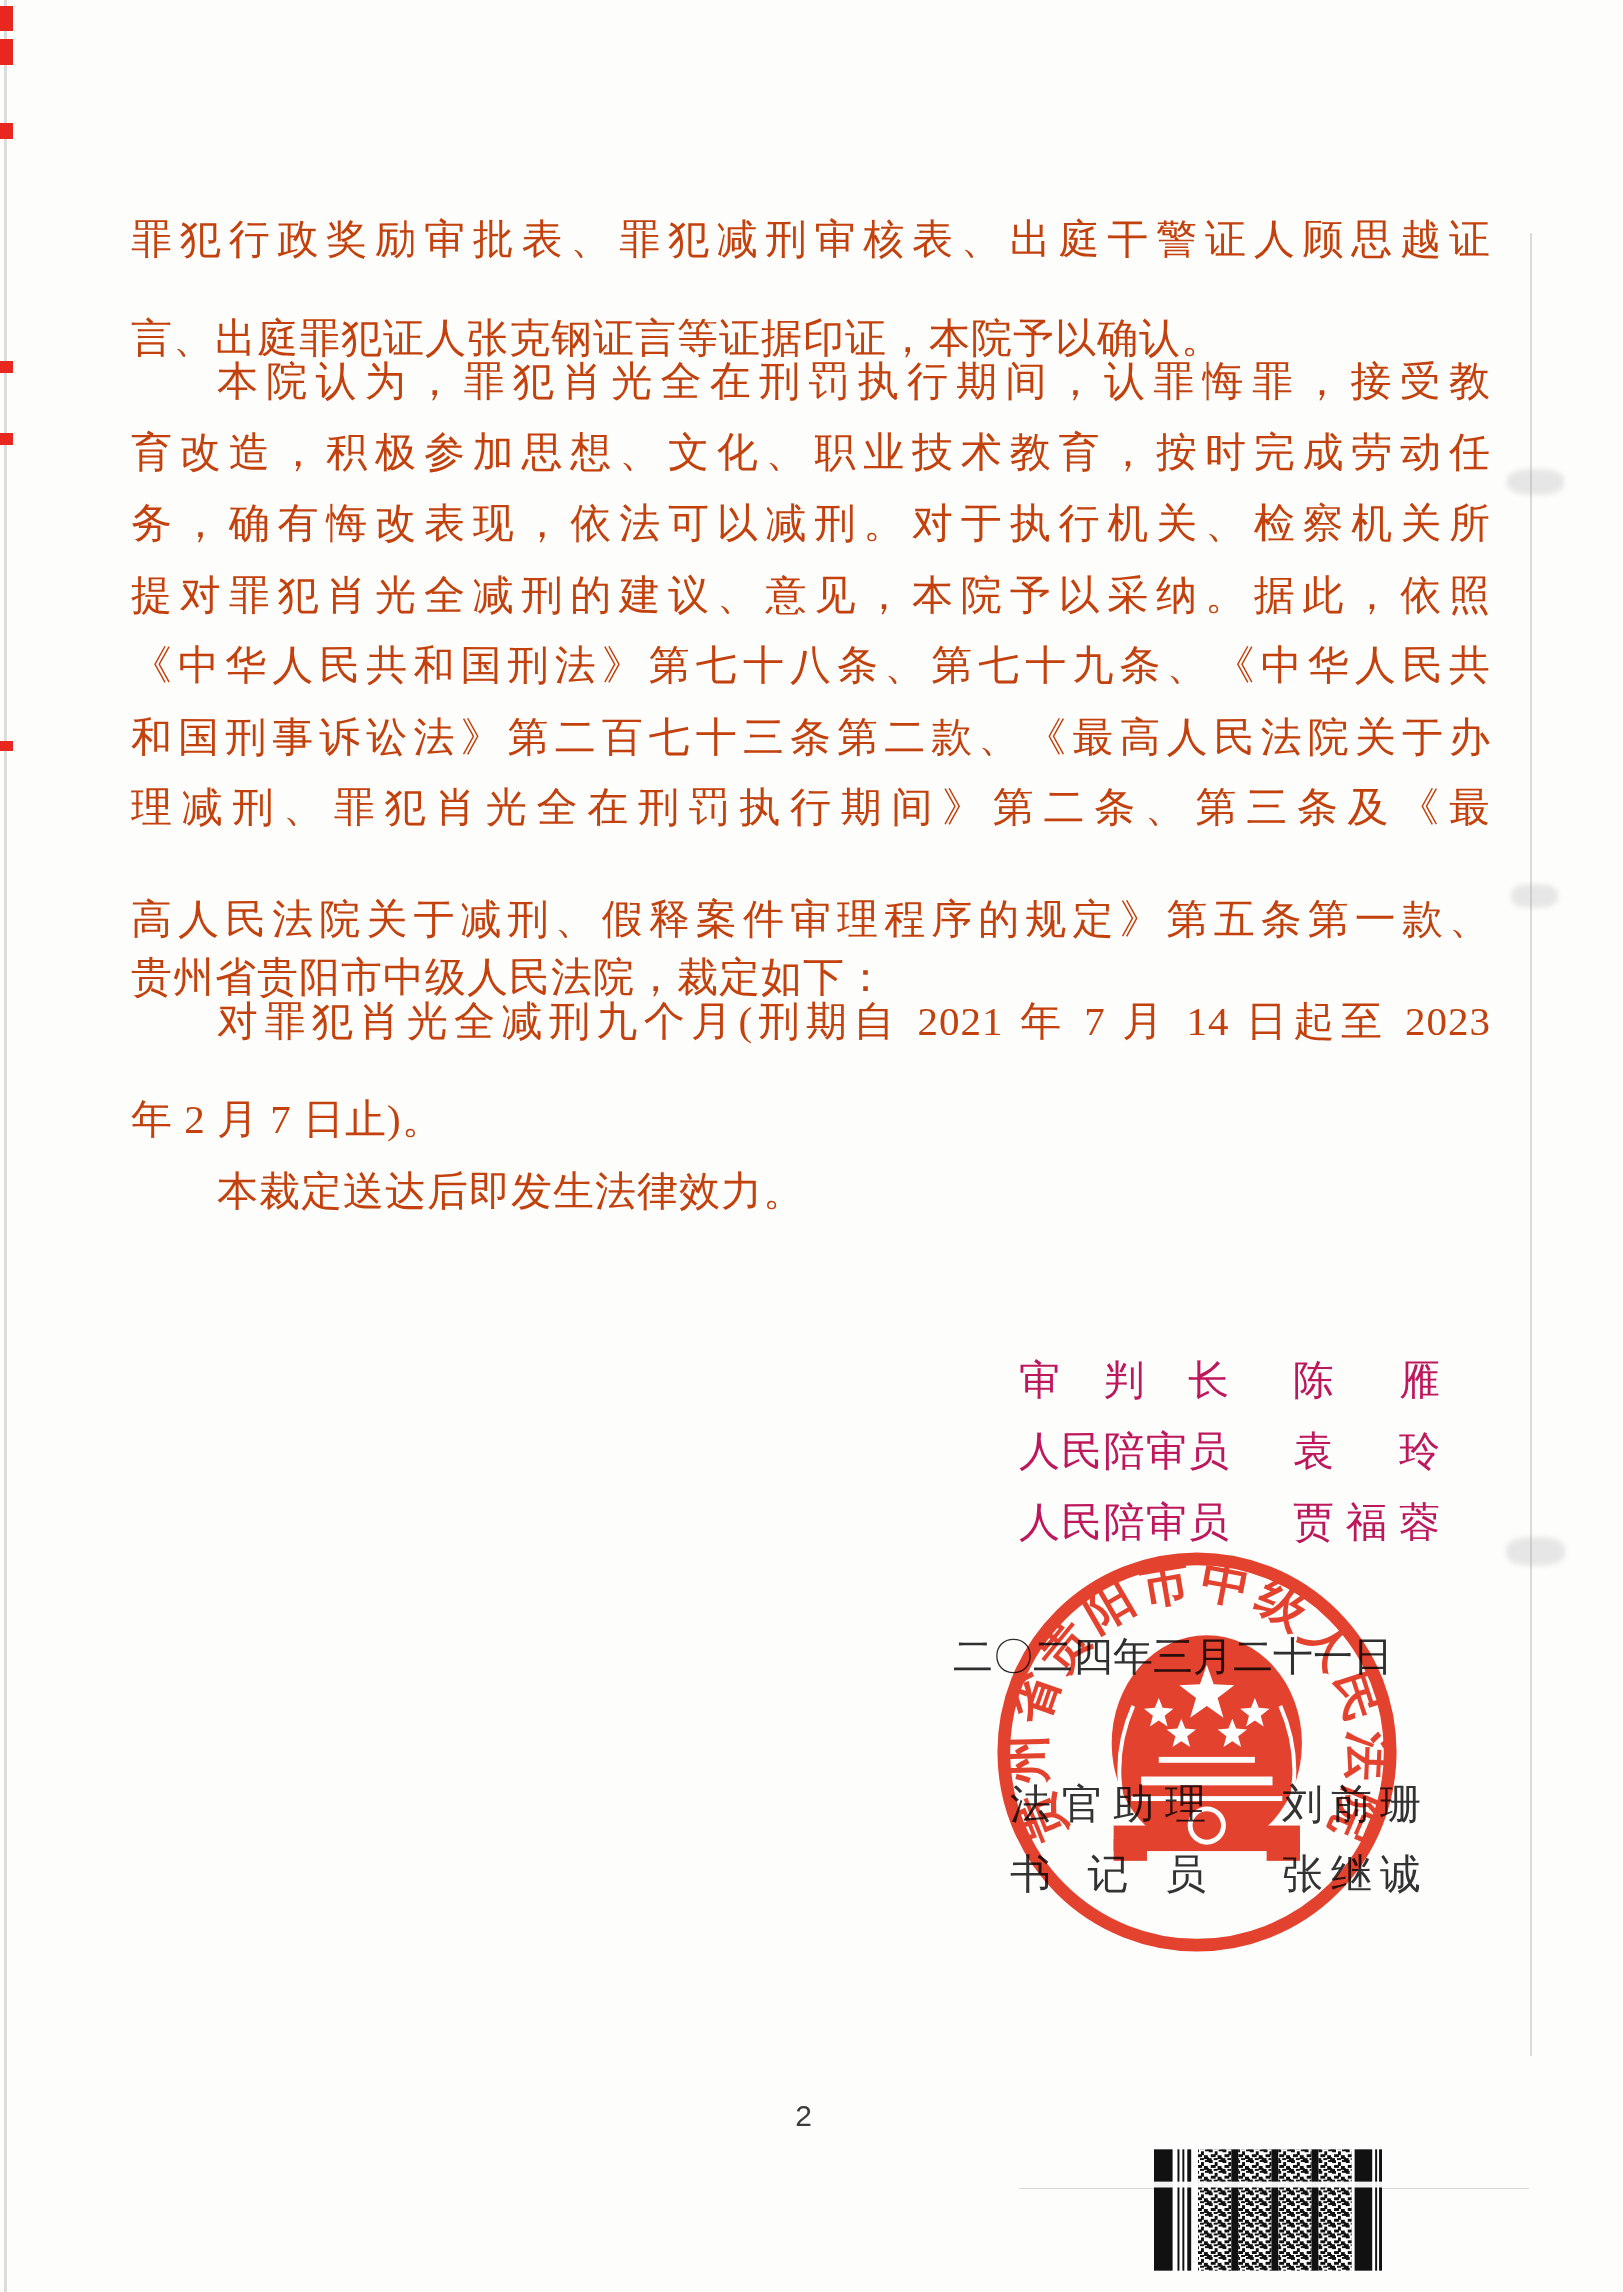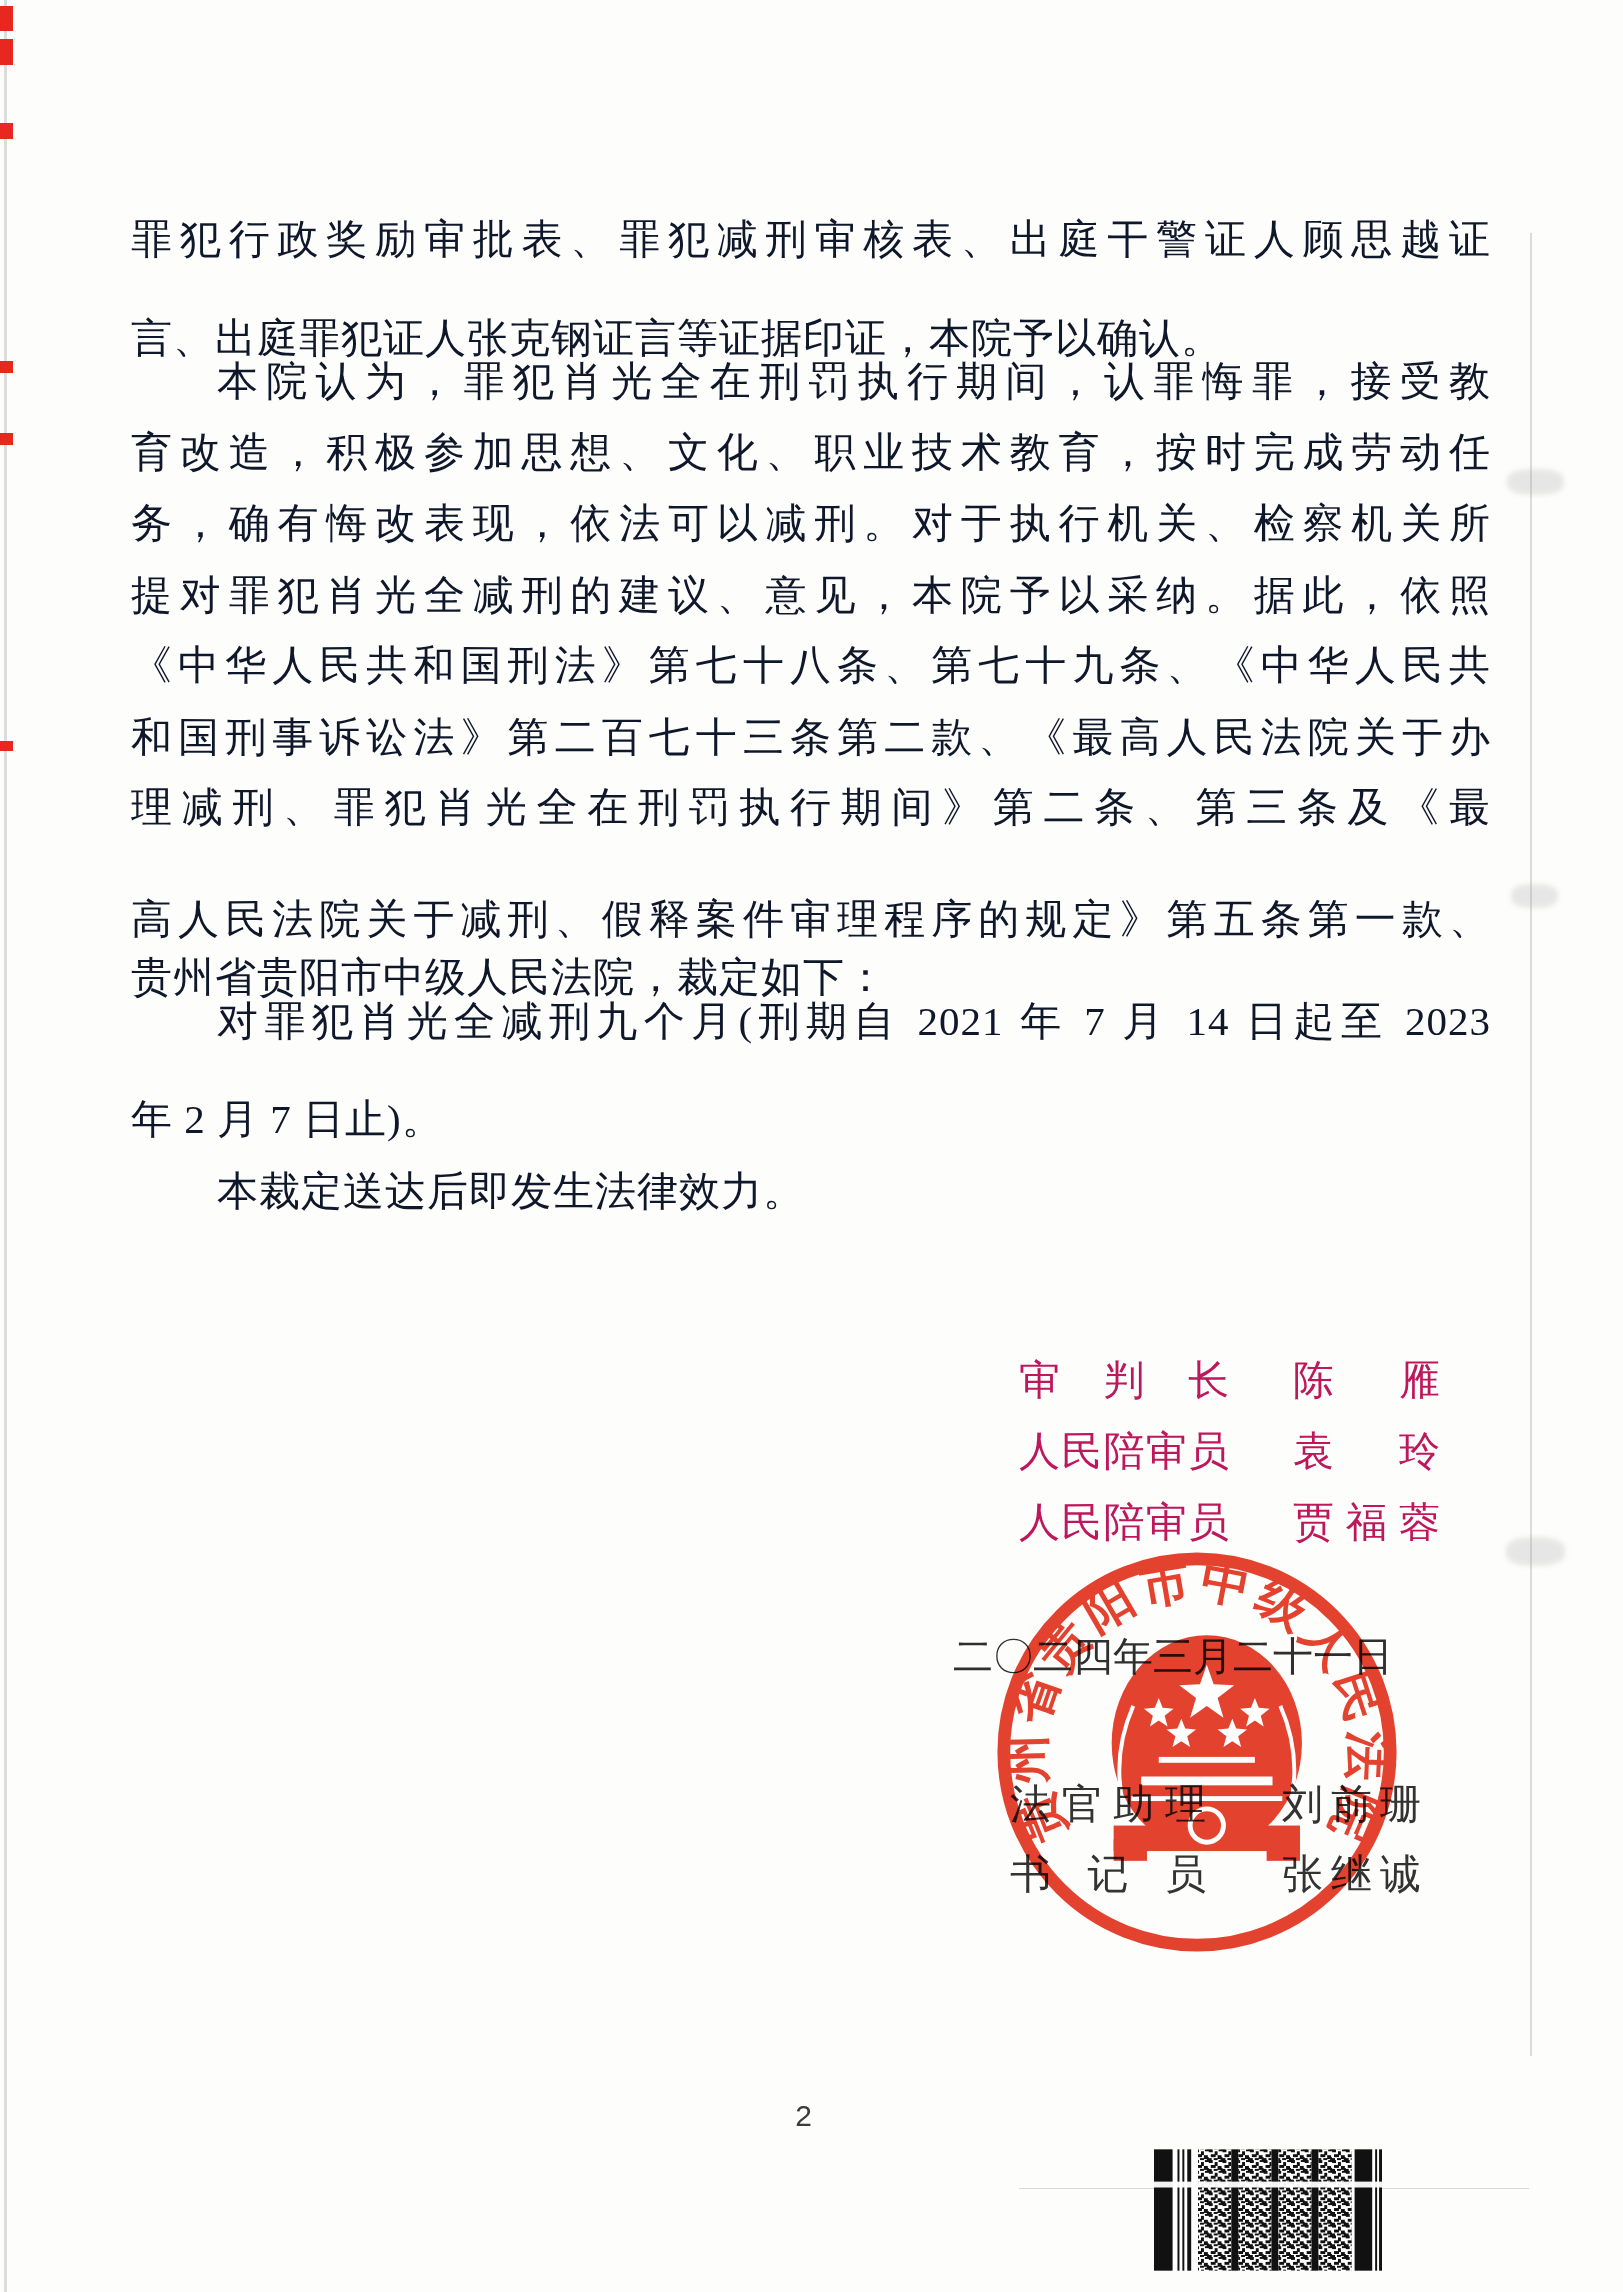--- a/index.html
+++ b/index.html
@@ -13,21 +13,21 @@
   .edge-left{position:absolute;left:3.9px;top:0;width:2.9px;height:2293px;background:#dcdcdc;}
   .edge-right{position:absolute;left:1530px;top:233px;width:2px;height:1823px;background:#cfcfcf;opacity:.75;}
   .scan-mark{position:absolute;left:0;width:12.7px;background:#e8281e;}
   .smudge{position:absolute;background:#9a9a9a;filter:blur(2.9px);opacity:.22;border-radius:40%;}
   .scratch{position:absolute;left:1019px;top:2188px;width:510px;height:1px;background:#b5b5b5;opacity:.5;}
 
   
   .bodytext{position:absolute;left:131px;width:1360px;top:0;}
   .bline{
     position:absolute;left:0;width:1360px;height:49px;
-    font-size:41px;color:#0f172a;letter-spacing:1px;white-space:nowrap;
+    font-size:41px;color:#c2410c;letter-spacing:1px;white-space:nowrap;
     text-align:justify;text-align-last:justify;text-justify:inter-character;
   }
   .bline.leftend{text-align:left;text-align-last:left;margin-top:28px;}
   .bline.indent{padding-left:86px;width:1274px;}
 
   
   .sigline{position:absolute;font-size:41px;color:#be185d;}
   .sigrole{position:absolute;left:0;top:0;width:210px;text-align:justify;text-align-last:justify;text-justify:inter-character;}
   .signame{position:absolute;left:274px;top:0;width:147px;text-align:justify;text-align-last:justify;text-justify:inter-character;}
   .dateline{position:absolute;left:953px;top:1629px;font-size:40px;color:#2f2f2f;letter-spacing:0px;z-index:6;mix-blend-mode:multiply;white-space:nowrap;}

